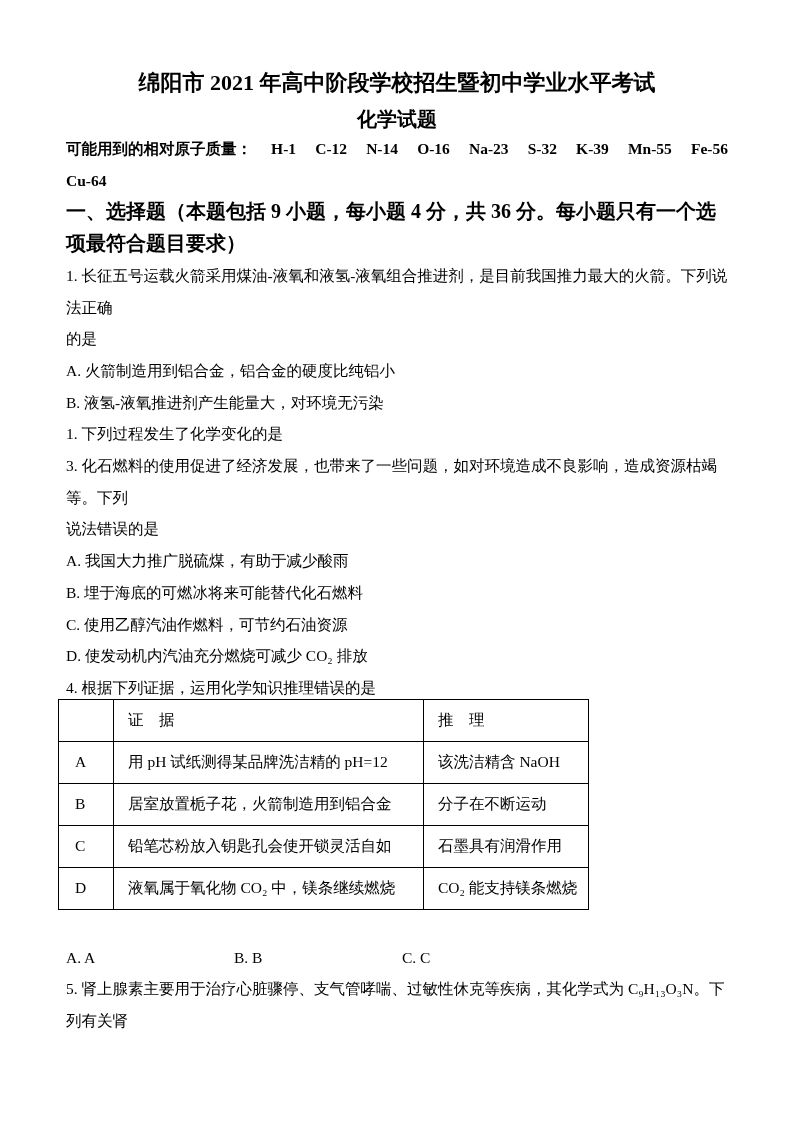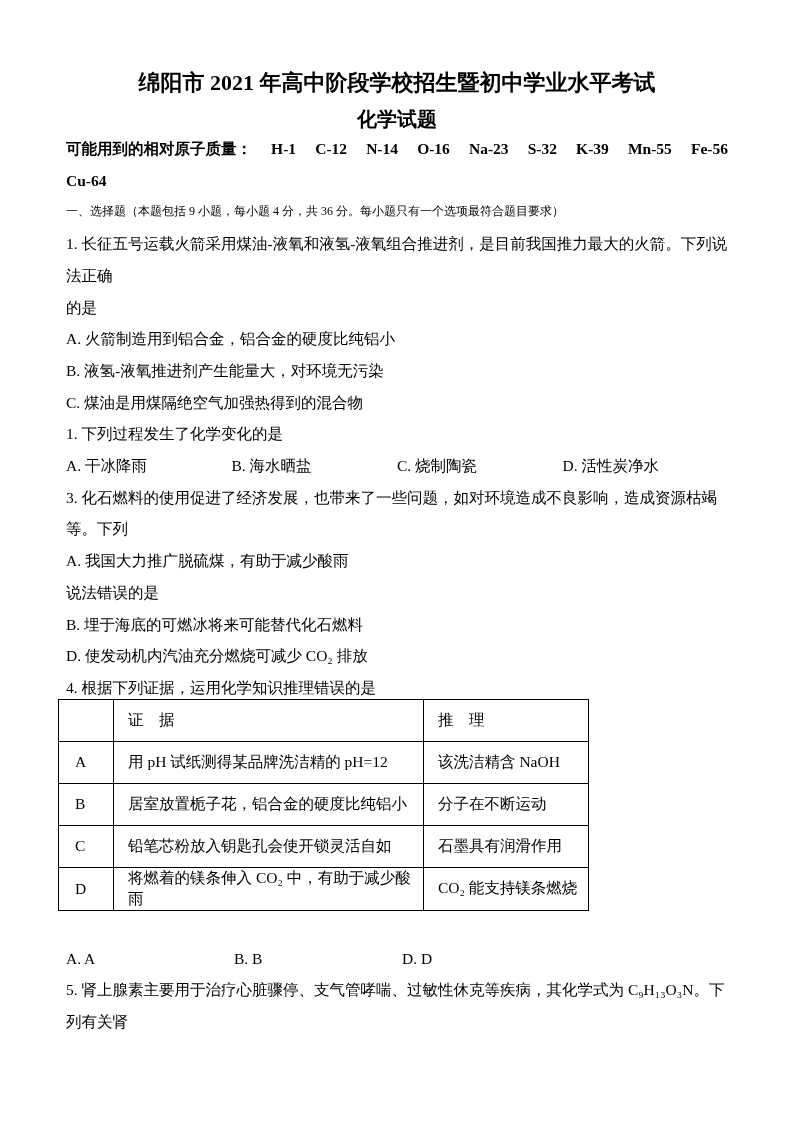--- a/index.html
+++ b/index.html
@@ -33,23 +33,23 @@
     line-height: 31.7px;
     font-weight: bold;
   }
   .masses-line1 {
     display: flex;
     justify-content: space-between;
     align-items: flex-end;
     white-space: nowrap;
   }
   .section-header {
-    font-size: 12px;
+    font-size: 20px;
     line-height: 31.7px;
-    font-weight: normal;
+    font-weight: bold;
   }
   .body-line {
     font-size: 15.5px;
     line-height: 31.7px;
     font-weight: normal;
     margin: 0;
   }
   .opt-row {
     display: grid;
     grid-template-columns: repeat(4, 1fr);
@@ -97,34 +97,28 @@
     </div>
     <div>Cu-64</div>
   </div>
 
   <div class="section-header">一、选择题（本题包括 9 小题，每小题 4 分，共 36 分。每小题只有一个选项最符合题目要求）</div>
 
   <p class="body-line">1. 长征五号运载火箭采用煤油-液氧和液氢-液氧组合推进剂，是目前我国推力最大的火箭。下列说法正确</p>
   <p class="body-line">的是</p>
   <p class="body-line">A. 火箭制造用到铝合金，铝合金的硬度比纯铝小</p>
   <p class="body-line">B. 液氢-液氧推进剂产生能量大，对环境无污染</p>
-  <p class="body-line">C. 煤油是用煤隔绝空气加强热得到的混合物</p>
 
   <p class="body-line">1. 下列过程发生了化学变化的是</p>
-  <div class="opt-row">
-    <span>A. 干冰降雨</span>
-    <span>B. 海水晒盐</span>
-    <span>C. 烧制陶瓷</span>
-    <span>D. 活性炭净水</span>
-  </div>
 
   <p class="body-line">3. 化石燃料的使用促进了经济发展，也带来了一些问题，如对环境造成不良影响，造成资源枯竭等。下列</p>
+  <p class="body-line">说法错误的是</p>
   <p class="body-line">A. 我国大力推广脱硫煤，有助于减少酸雨</p>
-  <p class="body-line">说法错误的是</p>
   <p class="body-line">B. 埋于海底的可燃冰将来可能替代化石燃料</p>
+  <p class="body-line">C. 使用乙醇汽油作燃料，可节约石油资源</p>
   <p class="body-line">D. 使发动机内汽油充分燃烧可减少 CO₂ 排放</p>
 
   <p class="body-line">4. 根据下列证据，运用化学知识推理错误的是</p>
   <table class="reason-table">
     <colgroup>
       <col style="width:55px">
       <col style="width:310px">
       <col style="width:165px">
     </colgroup>
     <tbody>
@@ -133,37 +127,37 @@
         <td>证　据</td>
         <td>推　理</td>
       </tr>
       <tr>
         <td class="lab">A</td>
         <td>用 pH 试纸测得某品牌洗洁精的 pH=12</td>
         <td>该洗洁精含 NaOH</td>
       </tr>
       <tr>
         <td class="lab">B</td>
-        <td>居室放置栀子花，铝合金的硬度比纯铝小</td>
+        <td>居室放置栀子花，火箭制造用到铝合金</td>
         <td>分子在不断运动</td>
       </tr>
       <tr>
         <td class="lab">C</td>
         <td>铅笔芯粉放入钥匙孔会使开锁灵活自如</td>
         <td>石墨具有润滑作用</td>
       </tr>
       <tr>
         <td class="lab">D</td>
-        <td>将燃着的镁条伸入 CO₂ 中，有助于减少酸雨</td>
+        <td>液氧属于氧化物 CO₂ 中，镁条继续燃烧</td>
         <td>CO₂ 能支持镁条燃烧</td>
       </tr>
     </tbody>
   </table>
 
   <div class="opt-row answers-row">
     <span>A. A</span>
     <span>B. B</span>
-    <span>D. D</span>
+    <span>C. C</span>
   </div>
 
   <p class="body-line">5. 肾上腺素主要用于治疗心脏骤停、支气管哮喘、过敏性休克等疾病，其化学式为 C₉H₁₃O₃N。下列有关肾</p>
 
 </div>
 
 </body></html>

